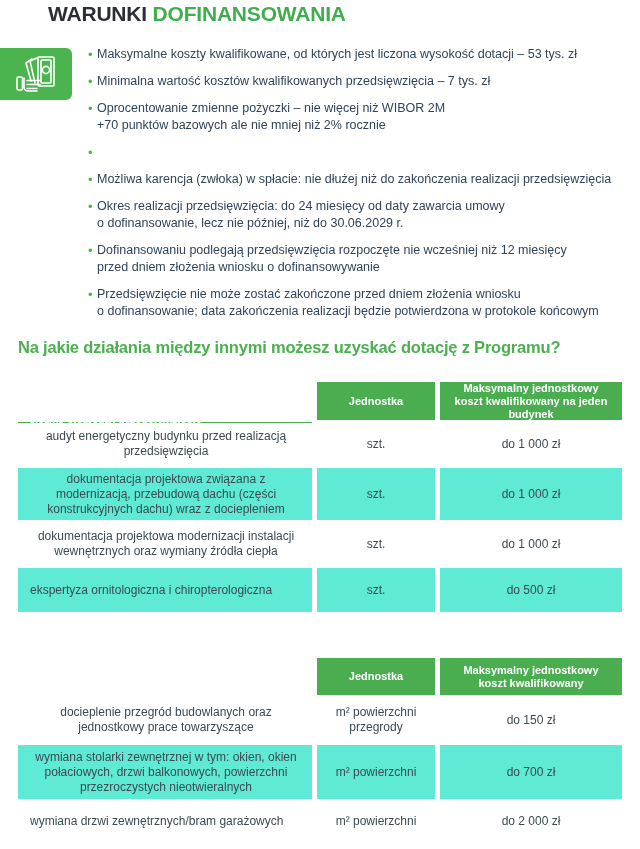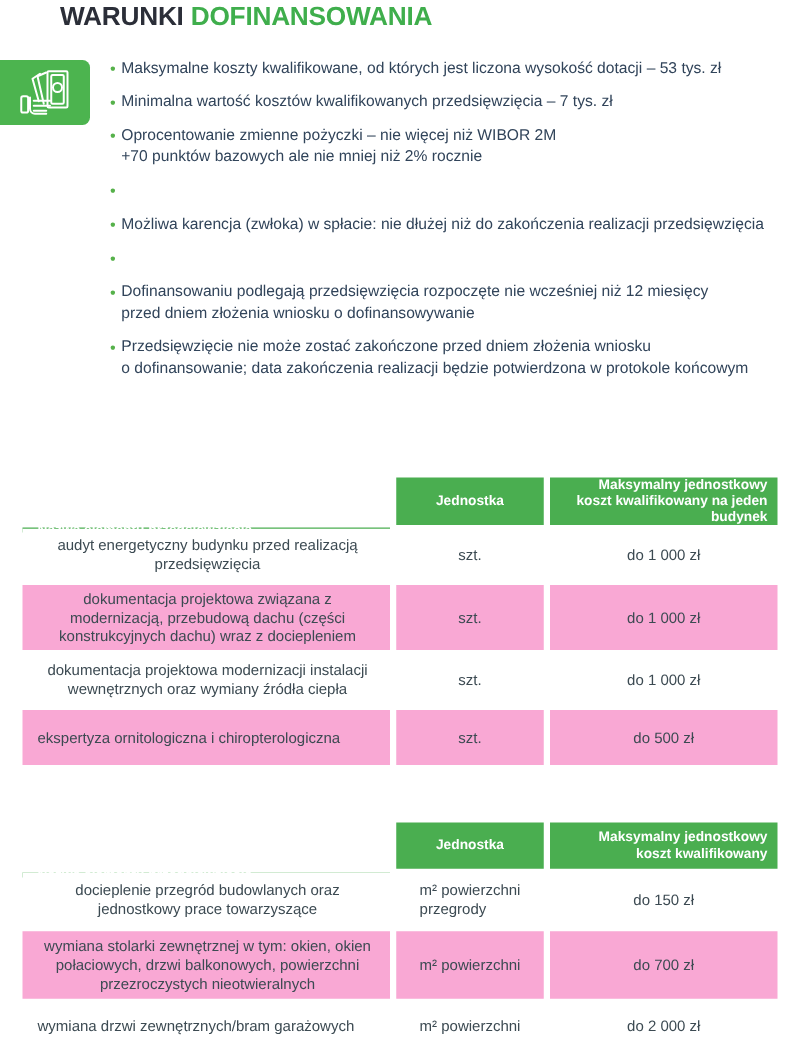--- a/index.html
+++ b/index.html
@@ -35,30 +35,30 @@
     position:absolute; left:18px; top:338px; width:600px;
     font-size:16.5px; font-weight:800; color:#4caf50; letter-spacing:-0.2px;
   }
   
   .cost-table { position:absolute; left:18px; width:604px; display:grid;
     grid-template-columns:294px 118px 182px; column-gap:5px; row-gap:3px; }
   .table-1 { top:382px; grid-template-rows:38px 42px 52px 42px 44px; }
   .table-2 { top:658px; grid-template-rows:37px 44px 54px 38px; }
   .th {
     background:#4aae50; color:#ffffff; font-weight:700; font-size:11px; line-height:13px;
-    display:flex; align-items:center; justify-content:center; text-align:right; padding:2px 8px;
+    display:flex; align-items:center; justify-content:center; text-align:center; padding:2px 8px;
   }
   .th.first { justify-content:flex-start; text-align:left; padding-left:12px;margin-top:40px; }
   .td {
     font-size:12px; line-height:15px; color:#3c4a52;
-    display:flex; align-items:center; justify-content:center; text-align:left;
+    display:flex; align-items:center; justify-content:center; text-align:center;
     padding:4px 8px; white-space:pre-line; background:#ffffff;
   }
   .td.first { justify-content:flex-start; text-align:center; padding-left:12px; padding-right:10px; }
-  .row-shaded .td { background:#f9a8d4; }
+  .row-shaded .td { background:#5eead4; }
   
   .trow { display:contents; }
 </style>
 </head>
 <body>
 
 <div class="page">
 
   <h1 class="title">
     <span class="dark">WARUNKI</span>
@@ -98,33 +98,36 @@
     </li>
     <li class="bullet-item">
       <span class="bullet-dot">•</span>
     </li>
     <li class="bullet-item">
       <span class="bullet-dot">•</span>
       <span class="bullet-text">Możliwa karencja (zwłoka) w spłacie: nie dłużej niż do zakończenia realizacji przedsięwzięcia</span>
     </li>
     <li class="bullet-item">
       <span class="bullet-dot">•</span>
+      <span class="bullet-text">Okres realizacji przedsięwzięcia: do 24 miesięcy od daty zawarcia umowy
+o dofinansowanie, lecz nie później, niż do 30.06.2029 r.</span>
     </li>
     <li class="bullet-item">
       <span class="bullet-dot">•</span>
       <span class="bullet-text">Dofinansowaniu podlegają przedsięwzięcia rozpoczęte nie wcześniej niż 12 miesięcy
 przed dniem złożenia wniosku o dofinansowywanie</span>
     </li>
     <li class="bullet-item">
       <span class="bullet-dot">•</span>
       <span class="bullet-text">Przedsięwzięcie nie może zostać zakończone przed dniem złożenia wniosku
 o dofinansowanie; data zakończenia realizacji będzie potwierdzona w protokole końcowym</span>
     </li>
   </ul>
 
+  <h2 class="section-heading">Na jakie działania między innymi możesz uzyskać dotację z Programu?</h2>
 
   <div class="cost-table table-1">
     <div class="th first">Nazwa elementu przedsięwzięcia</div>
     <div class="th">Jednostka</div>
     <div class="th">Maksymalny jednostkowy koszt kwalifikowany na jeden budynek</div>
 
     <div class="trow">
       <div class="td first">audyt energetyczny budynku przed realizacją przedsięwzięcia</div>
       <div class="td">szt.</div>
       <div class="td">do 1 000 zł</div>

